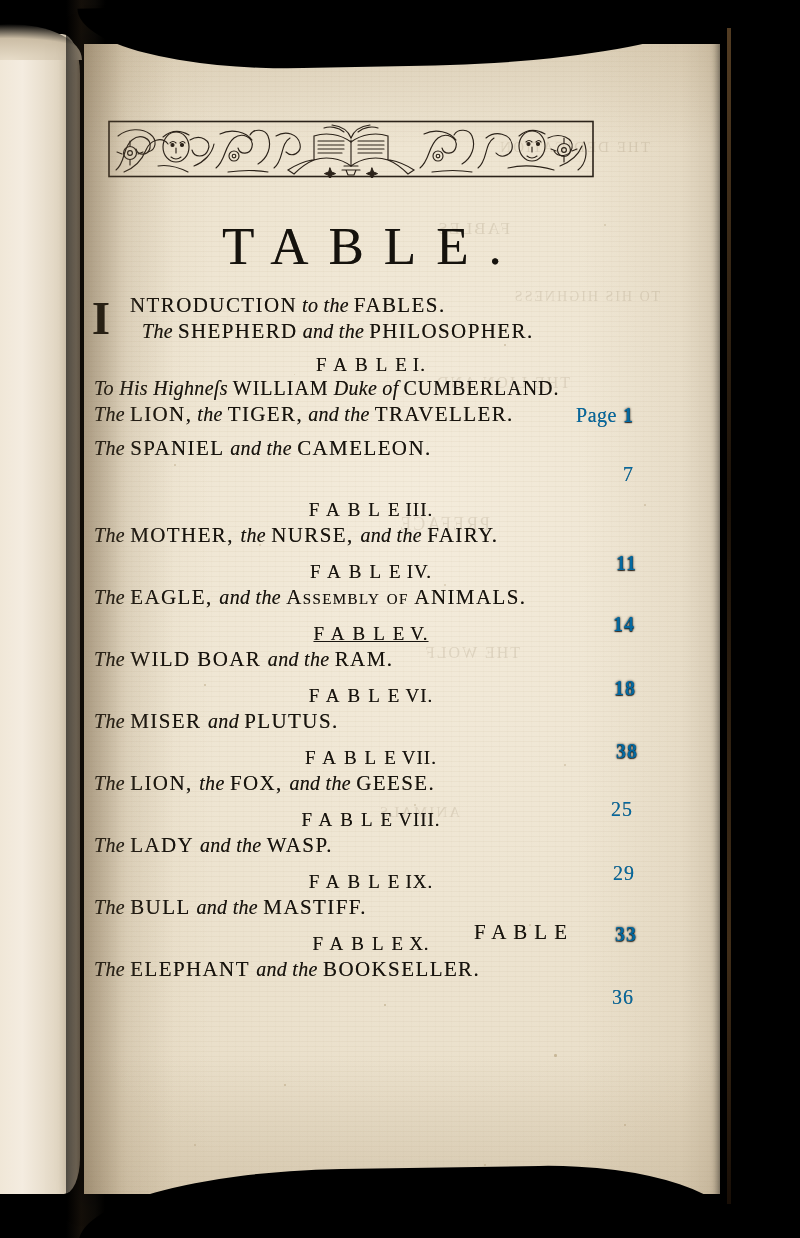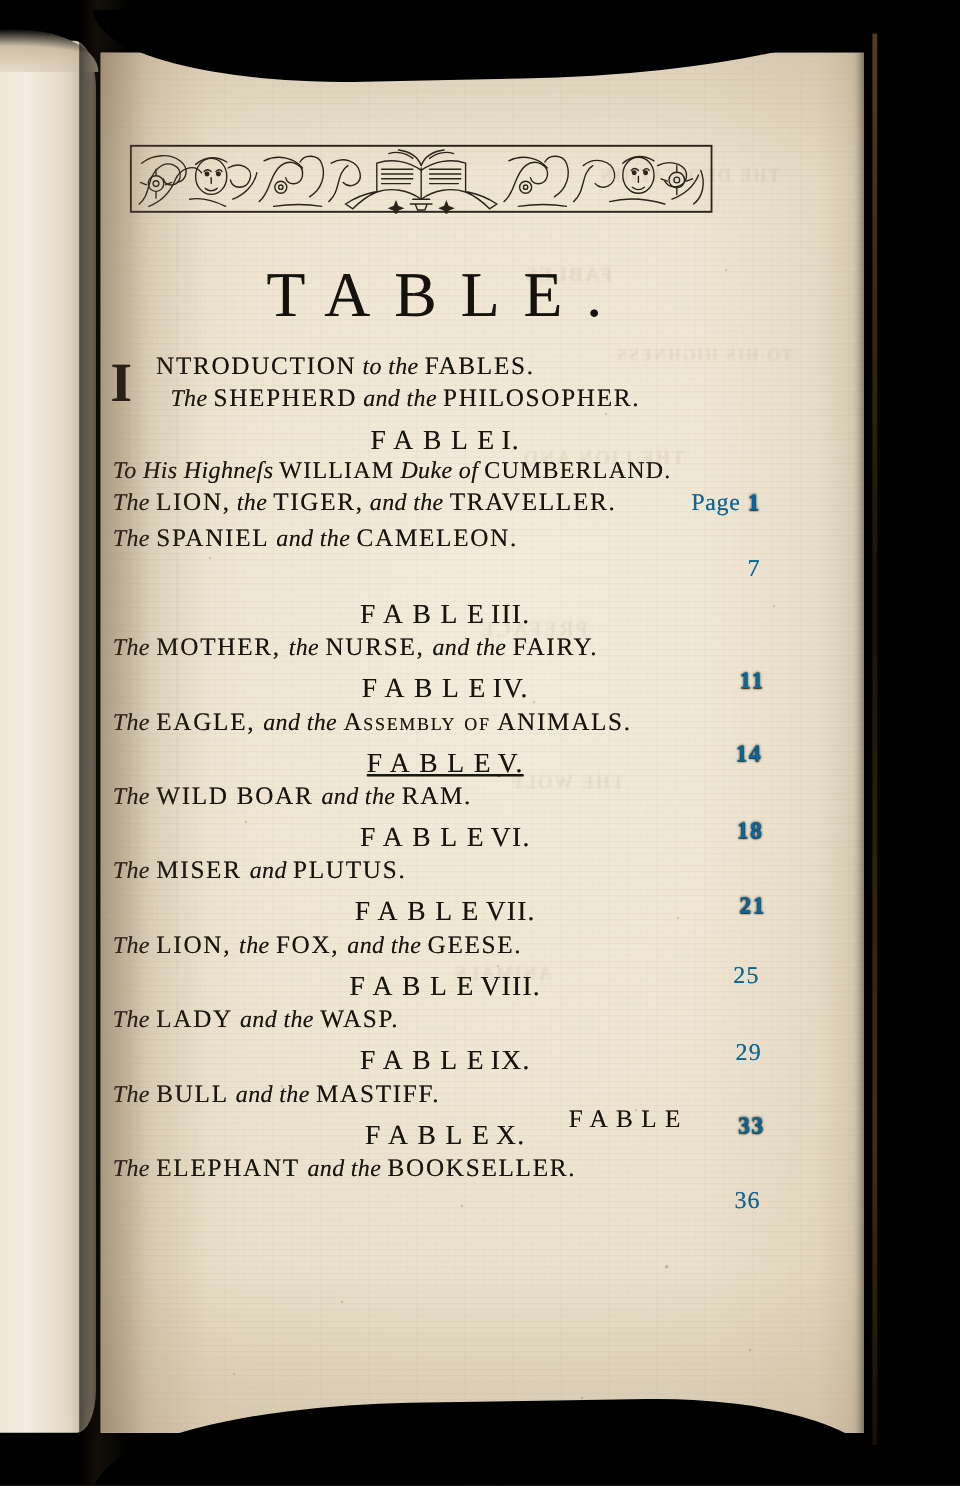--- a/index.html
+++ b/index.html
@@ -119,21 +119,21 @@
 
   .dropcap{
     position:absolute;left:0px;top:2px;width:34px;
     font-size:46px;line-height:46px;color:#131009;
     font-family:"Liberation Serif",serif;font-weight:700;
   }
 
   .entry{position:relative;}
   .fable-head{
     text-align:center;width:512px;margin:0 auto;
-    font-size:23px;letter-spacing:8px;color:#17130d;
+    font-size:19px;letter-spacing:8px;color:#17130d;
     padding-left:18px;
   }
   .fable-head .num{letter-spacing:1px;margin-left:-2px;}
 
   .title-row{position:relative;width:540px;}
   .title-line{
     display:inline-block;white-space:nowrap;
     font-size:20px;color:#17130d;line-height:1.05;
   }
   
@@ -326,21 +326,21 @@
             <div class="entry" style="height: 62px;">
               <div class="fable-head inky"><span>FABLE</span><span class="num">IV.</span></div>
               <div class="title-row" style="margin-top: 3px;"><span class="title-line inky" style="padding-left: 2px;"><span class="it">The </span><span class="sc">EAGLE, </span><span class="it">and the </span><span class="sc">Aſſembly of </span><span class="sc">ANIMALS. </span></span><span class="pageno inky" style="top: 27px; right: -3px;"><span class="blot">14</span></span></div>
             </div>
             <div class="entry" style="height: 62px; text-decoration: underline;">
               <div class="fable-head inky"><span>FABLE</span><span class="num">V.</span></div>
               <div class="title-row" style="margin-top: 3px;"><span class="title-line inky" style="padding-left: 2px;"><span class="it">The </span><span class="sc">WILD BOAR </span><span class="it">and the </span><span class="sc">RAM. </span></span><span class="pageno inky" style="top: 29px; right: -4px;"><span class="blot">18</span></span></div>
             </div>
             <div class="entry" style="height: 62px;">
               <div class="fable-head inky"><span>FABLE</span><span class="num">VI.</span></div>
-              <div class="title-row" style="margin-top: 3px;"><span class="title-line inky" style="padding-left: 2px;"><span class="it">The </span><span class="sc">MISER </span><span class="it">and </span><span class="sc">PLUTUS. </span></span><span class="pageno inky" style="top: 30px; right: -6px;"><span class="blot">21</span></span></div>
+              <div class="title-row" style="margin-top: 3px;"><span class="title-line inky" style="padding-left: 2px;"><span class="it">The </span><span class="sc">MISER </span><span class="it">and </span><span class="sc">PLUTUS. </span></span><span class="pageno inky" style="top: 30px; right: -6px;"><span class="blot">38</span></span></div>
             </div>
             <div class="entry" style="height: 62px;">
               <div class="fable-head inky"><span>FABLE</span><span class="num">VII.</span></div>
               <div class="title-row" style="margin-top: 3px;"><span class="title-line inky" style="padding-left: 2px;"><span class="it">The </span><span class="sc">LION, </span><span class="it">the </span><span class="sc">FOX, </span><span class="it">and the </span><span class="sc">GEESE. </span></span><span class="pageno inky" style="top: 26px; right: -1px;"><span>25</span></span></div>
             </div>
             <div class="entry" style="height: 62px;">
               <div class="fable-head inky"><span>FABLE</span><span class="num">VIII.</span></div>
               <div class="title-row" style="margin-top: 3px;"><span class="title-line inky" style="padding-left: 2px;"><span class="it">The </span><span class="sc">LADY </span><span class="it">and the </span><span class="sc">WASP. </span></span><span class="pageno inky" style="top: 28px; right: -3px;"><span>29</span></span></div>
             </div>
             <div class="entry" style="height: 62px;">

